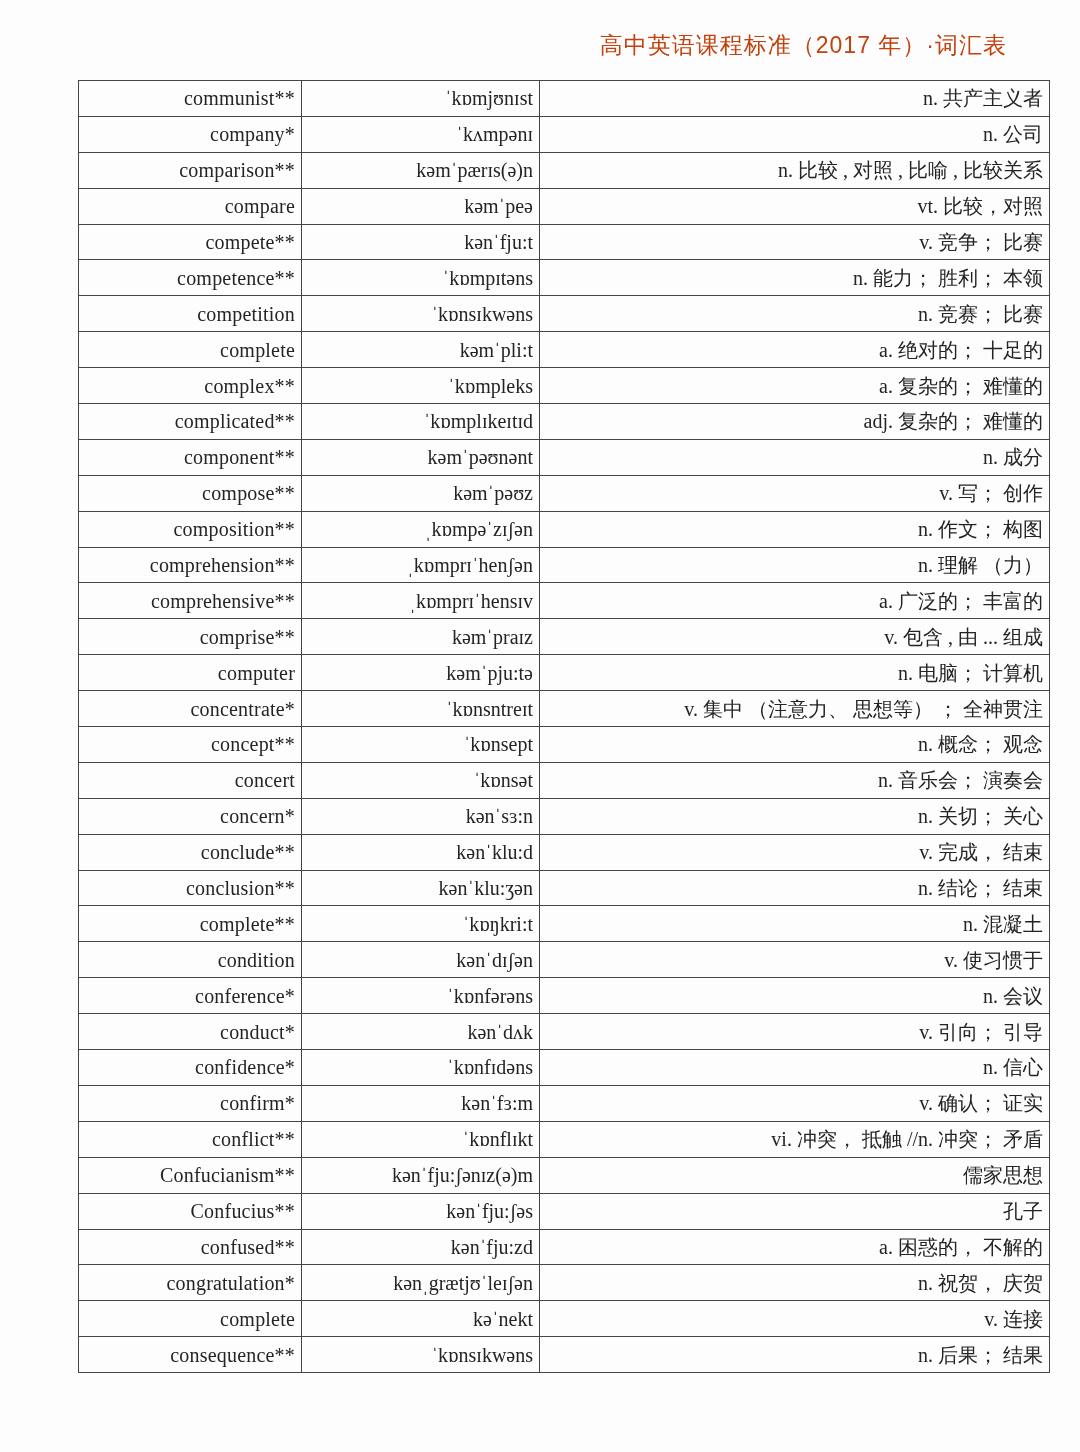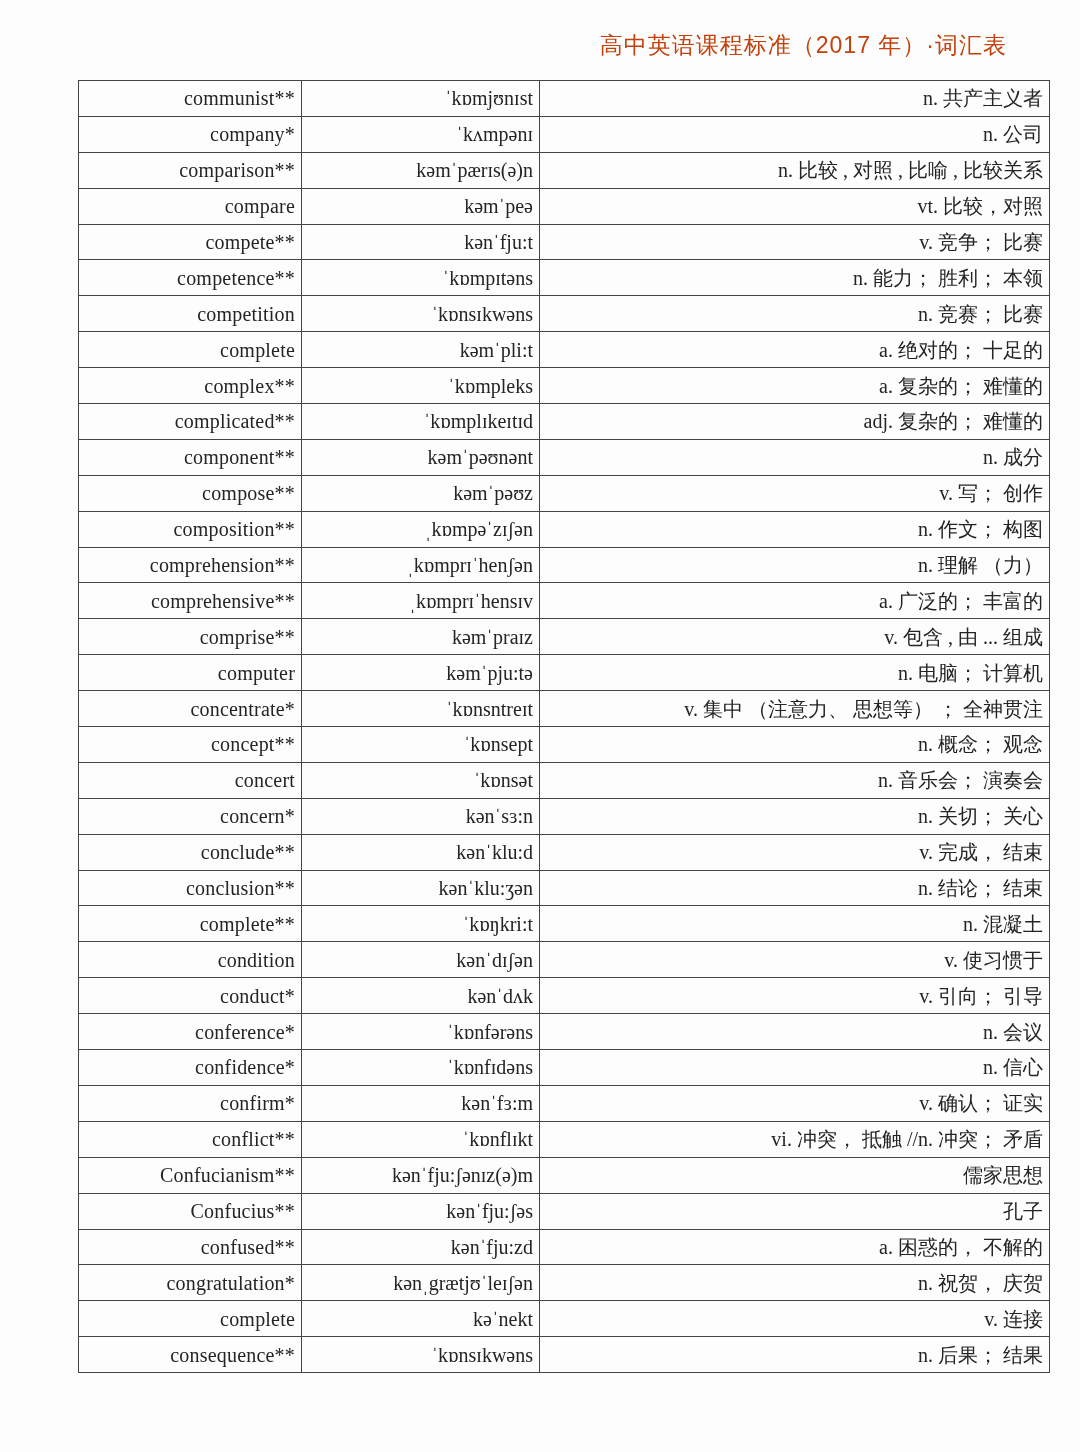--- a/index.html
+++ b/index.html
@@ -174,28 +174,28 @@
         <td class="word-cell">complete**</td>
         <td class="phonetic-cell">ˈkɒŋkri:t</td>
         <td class="meaning-cell">n. 混凝土</td>
       </tr>
       <tr>
         <td class="word-cell">condition</td>
         <td class="phonetic-cell">kənˈdɪʃən</td>
         <td class="meaning-cell">v. 使习惯于</td>
       </tr>
       <tr>
+        <td class="word-cell">conference*</td>
+        <td class="phonetic-cell">ˈkɒnfərəns</td>
+        <td class="meaning-cell">n. 会议</td>
+      </tr>
+      <tr>
         <td class="word-cell">conduct*</td>
         <td class="phonetic-cell">kənˈdʌk</td>
         <td class="meaning-cell">v. 引向； 引导</td>
-      </tr>
-      <tr>
-        <td class="word-cell">conference*</td>
-        <td class="phonetic-cell">ˈkɒnfərəns</td>
-        <td class="meaning-cell">n. 会议</td>
       </tr>
       <tr>
         <td class="word-cell">confidence*</td>
         <td class="phonetic-cell">ˈkɒnfɪdəns</td>
         <td class="meaning-cell">n. 信心</td>
       </tr>
       <tr>
         <td class="word-cell">confirm*</td>
         <td class="phonetic-cell">kənˈfɜ:m</td>
         <td class="meaning-cell">v. 确认； 证实</td>

